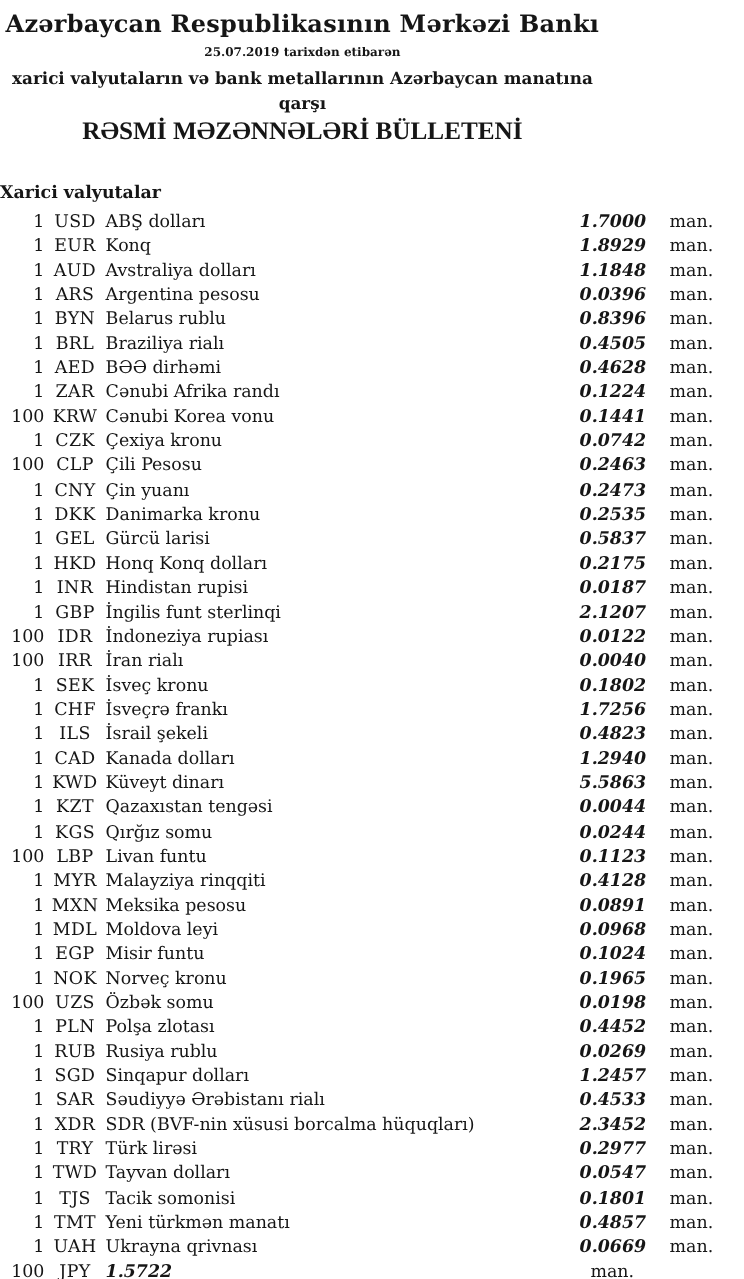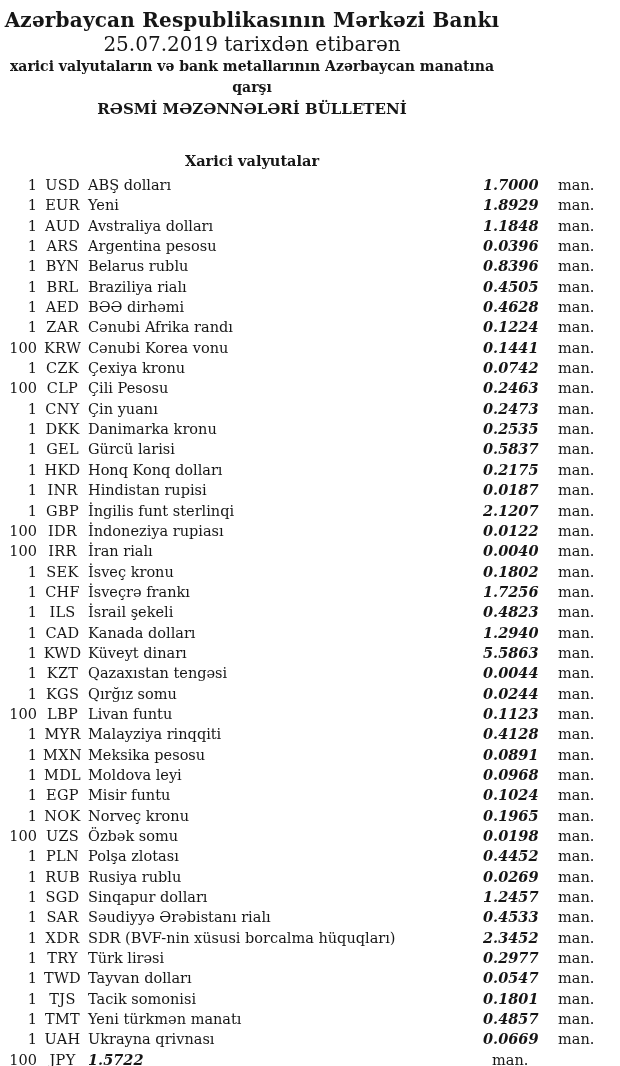--- a/index.html
+++ b/index.html
@@ -10,26 +10,25 @@
     font-family: "DejaVu Serif", "Liberation Serif", serif;
     overflow: hidden;
   }
   .page { width: 504px; height: 1066px; }
 
   .doc-header { text-align: center; padding-top: 7px; }
   .doc-title {
     font-size: 20px; font-weight: bold; line-height: 26px;
     letter-spacing: 0.2px;
   }
-  .doc-dateline { font-size: 20px; font-weight: normal; line-height: 21px; margin-top: 1px; }
+  .doc-dateline { font-size: 10px; font-weight: bold; line-height: 21px; margin-top: 1px; }
   .doc-subtitle { font-size: 14px; font-weight: bold; line-height: 21px; margin-top: 1px; }
-  .doc-bulletin { font-size: 15px; font-weight: bold; line-height: 23px; }
+  .doc-bulletin { font-size: 21px; font-weight: bold; line-height: 23px; font-family: Liberation Serif, serif; }
 
   .section-title {
-    text-align: center;
     font-size: 14.5px; font-weight: bold;
     margin-top: 31px;
     line-height: 17px;
   }
 
   .rates-table {
     margin-top: 6px;
     padding-right: 26px;
     width: 620px;
   }
@@ -64,21 +63,21 @@
       <div class="row">
         <div class="cell qty">1</div>
         <div class="cell code">USD</div>
         <div class="cell name">ABŞ dolları</div>
         <div class="cell rate">1.7000</div>
         <div class="cell unit">man.</div>
       </div>
       <div class="row">
         <div class="cell qty">1</div>
         <div class="cell code">EUR</div>
-        <div class="cell name">Yeni</div>
+        <div class="cell name">Konq</div>
         <div class="cell rate">1.8929</div>
         <div class="cell unit">man.</div>
       </div>
       <div class="row">
         <div class="cell qty">1</div>
         <div class="cell code">AUD</div>
         <div class="cell name">Avstraliya dolları</div>
         <div class="cell rate">1.1848</div>
         <div class="cell unit">man.</div>
       </div>

